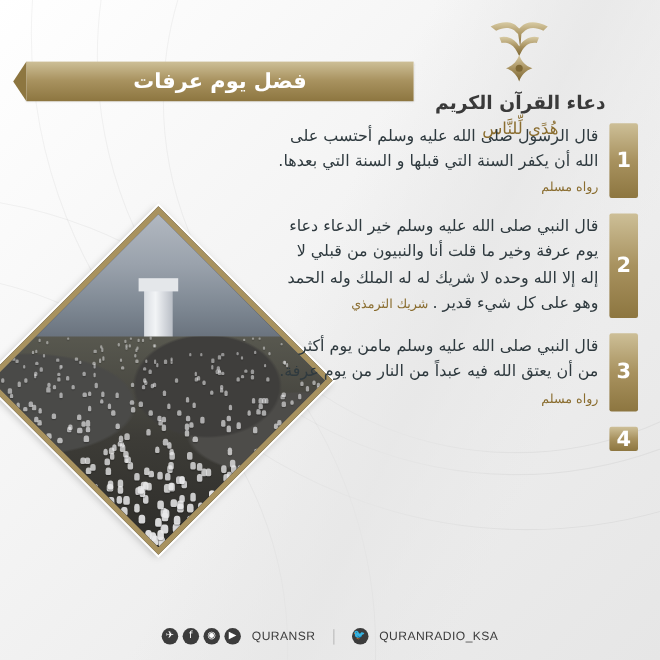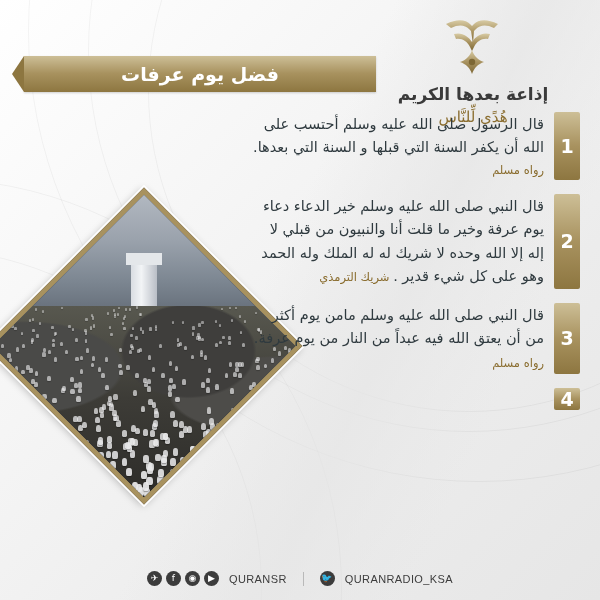--- a/index.html
+++ b/index.html
@@ -213,21 +213,21 @@
           <stop offset="0" stop-color="#d8cba4"></stop>
           <stop offset="0.5" stop-color="#a8925f"></stop>
           <stop offset="1" stop-color="#7d6734"></stop>
         </linearGradient>
       </defs>
       <path d="M10 10 C22 4 30 6 34 10 L36 12 L38 10 C42 6 50 4 62 10 L58 14 C50 10 44 11 40 15 L38 17 L37 30 L35 17 L33 15 C29 11 23 10 15 14 Z" fill="url(#g1)"></path>
       <path d="M18 20 C26 18 32 22 36 28 C40 22 46 18 54 20 L52 25 C46 24 41 27 38 33 L36 37 L34 33 C31 27 26 24 20 25 Z" fill="url(#g1)"></path>
       <path d="M36 36 C34 42 30 46 24 48 C30 50 34 54 36 60 C38 54 42 50 48 48 C42 46 38 42 36 36 Z" fill="url(#g1)"></path>
       <circle cx="36" cy="48" r="3.2" fill="#7d6734"></circle>
     </svg>
-    <div class="brand-name">إذاعة بعدها الكريم</div>
+    <div class="brand-name">دعاء القرآن الكريم</div>
     <div class="brand-sub">هُدًى لِّلنَّاس</div>
   </div>
 
   <div class="titlebar">
     <span class="titlebar-text">فضل يوم عرفات</span>
   </div>
 
   <div class="diamond-wrap">
     <div class="diamond">
       <div class="diamond-inner">

